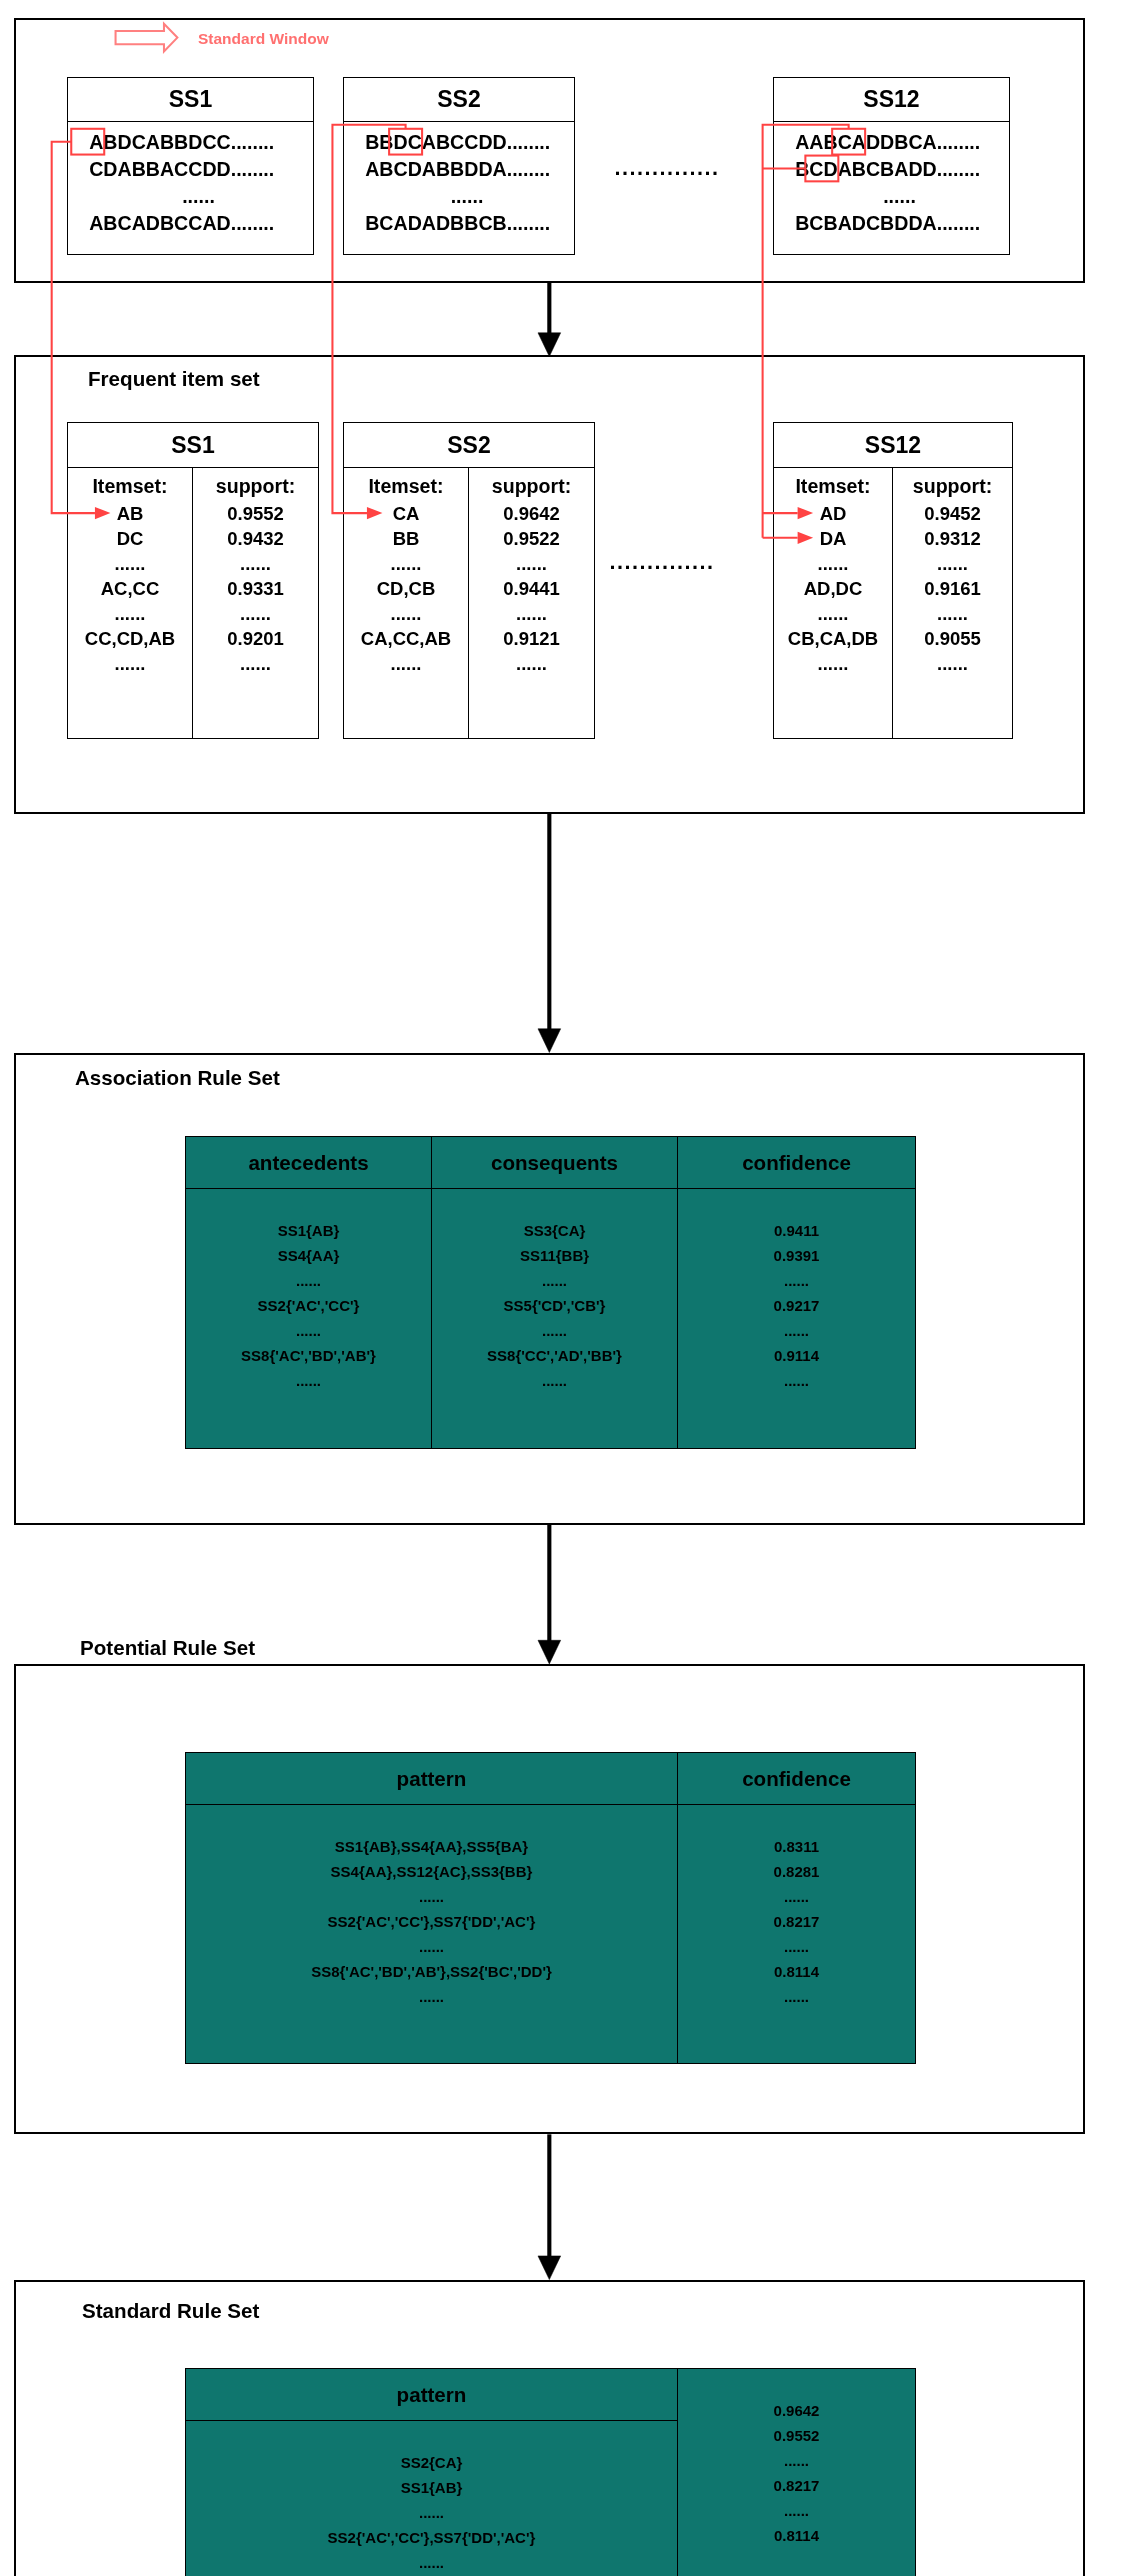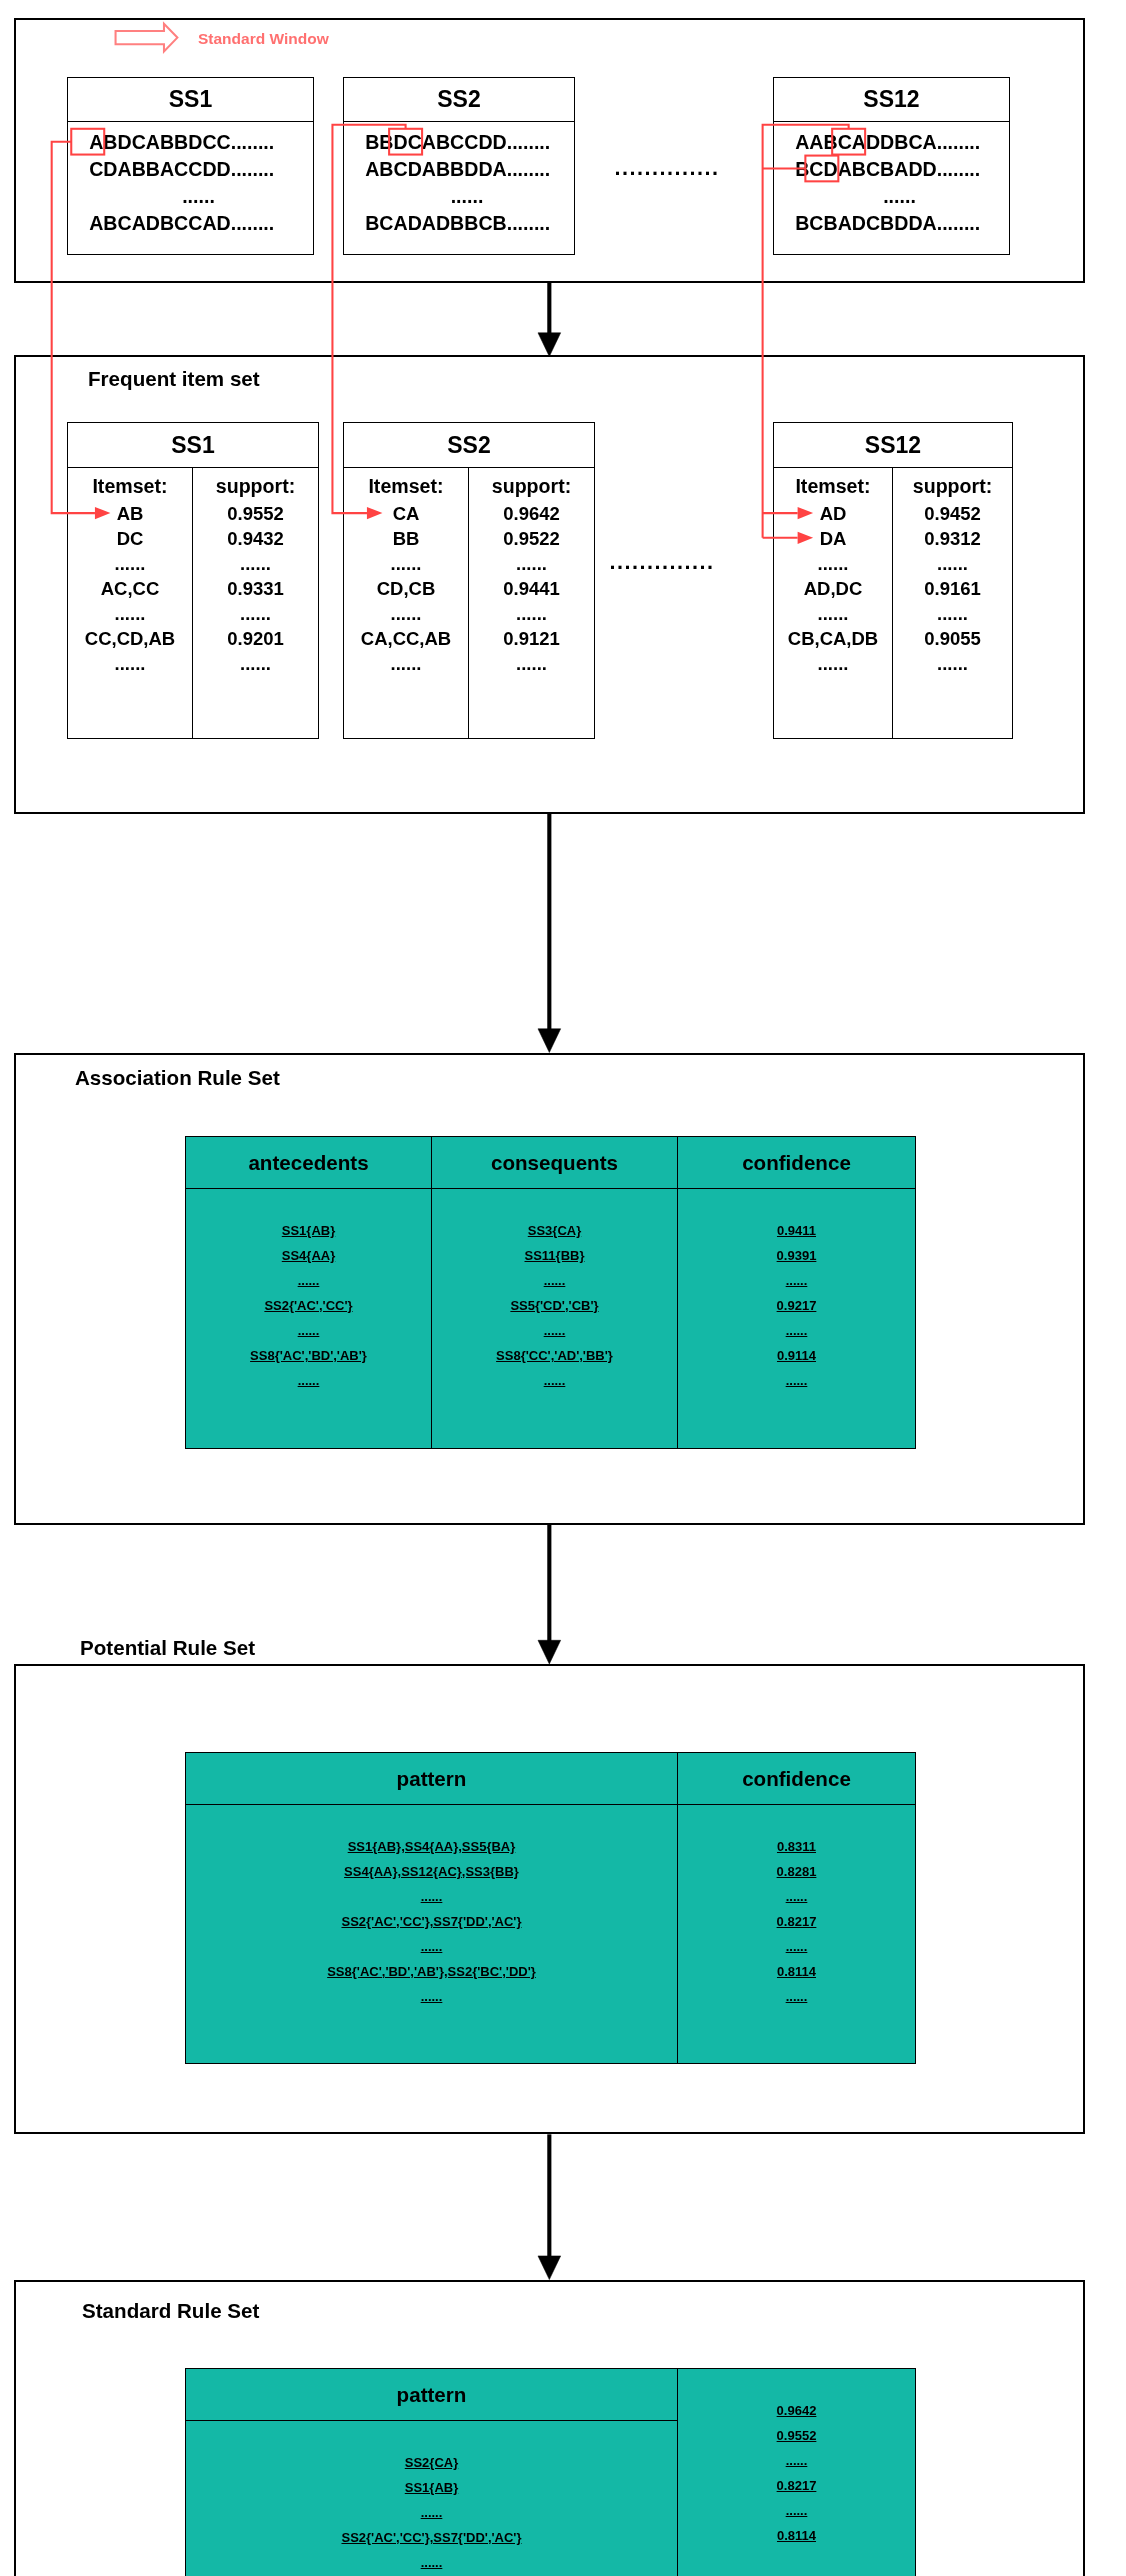--- a/index.html
+++ b/index.html
@@ -22,27 +22,27 @@
   
   .freq-table { position:absolute; border:1.5px solid #000; background:#fff; display:flex; flex-direction:column; }
   .freq-title { height:45px; border-bottom:1.5px solid #000; display:flex; align-items:center; justify-content:center; font-size:23px; }
   .freq-body { flex:1; display:flex; }
   .freq-col { width:50%; display:flex; flex-direction:column; }
   .freq-col.bR { border-right:1.5px solid #000; }
   .freq-col-head { height:33px; padding-top:7.2px; text-align:center; font-size:19.6px; }
   .freq-cell { height:25px; line-height:25px; text-align:center; font-size:18.5px; white-space:nowrap; }
 
   
-  .rule-table { position:absolute; border:1.5px solid #000; background:#14b8a6; display:flex; }
+  .rule-table { position:absolute; border:1.5px solid #000; background:#0f766e; display:flex; }
   .rule-col { display:flex; flex-direction:column; }
   .rule-col.bR { border-right:1.5px solid #000; }
   .rule-col.grow { flex:1; }
   .rule-head { height:52px; border-bottom:1.5px solid #000; display:flex; align-items:center; justify-content:center; font-size:20.6px; }
   .rule-cells { padding-top:29px; }
-  .rule-cell { height:25px; line-height:25px; text-align:center; font-size:13px; white-space:nowrap;text-decoration:underline; }
+  .rule-cell { height:25px; line-height:25px; text-align:center; font-size:15px; white-space:nowrap; }
 
   .sw-label { position:absolute; left:198px; top:30px; font-size:15.5px; color:#ff7070; white-space:nowrap; }
 
   #overlay { position:absolute; left:0; top:0; width:1127px; height:2853px; pointer-events:none; }
 </style>
 </head>
 <body>
 
 <div id="stage">
 

